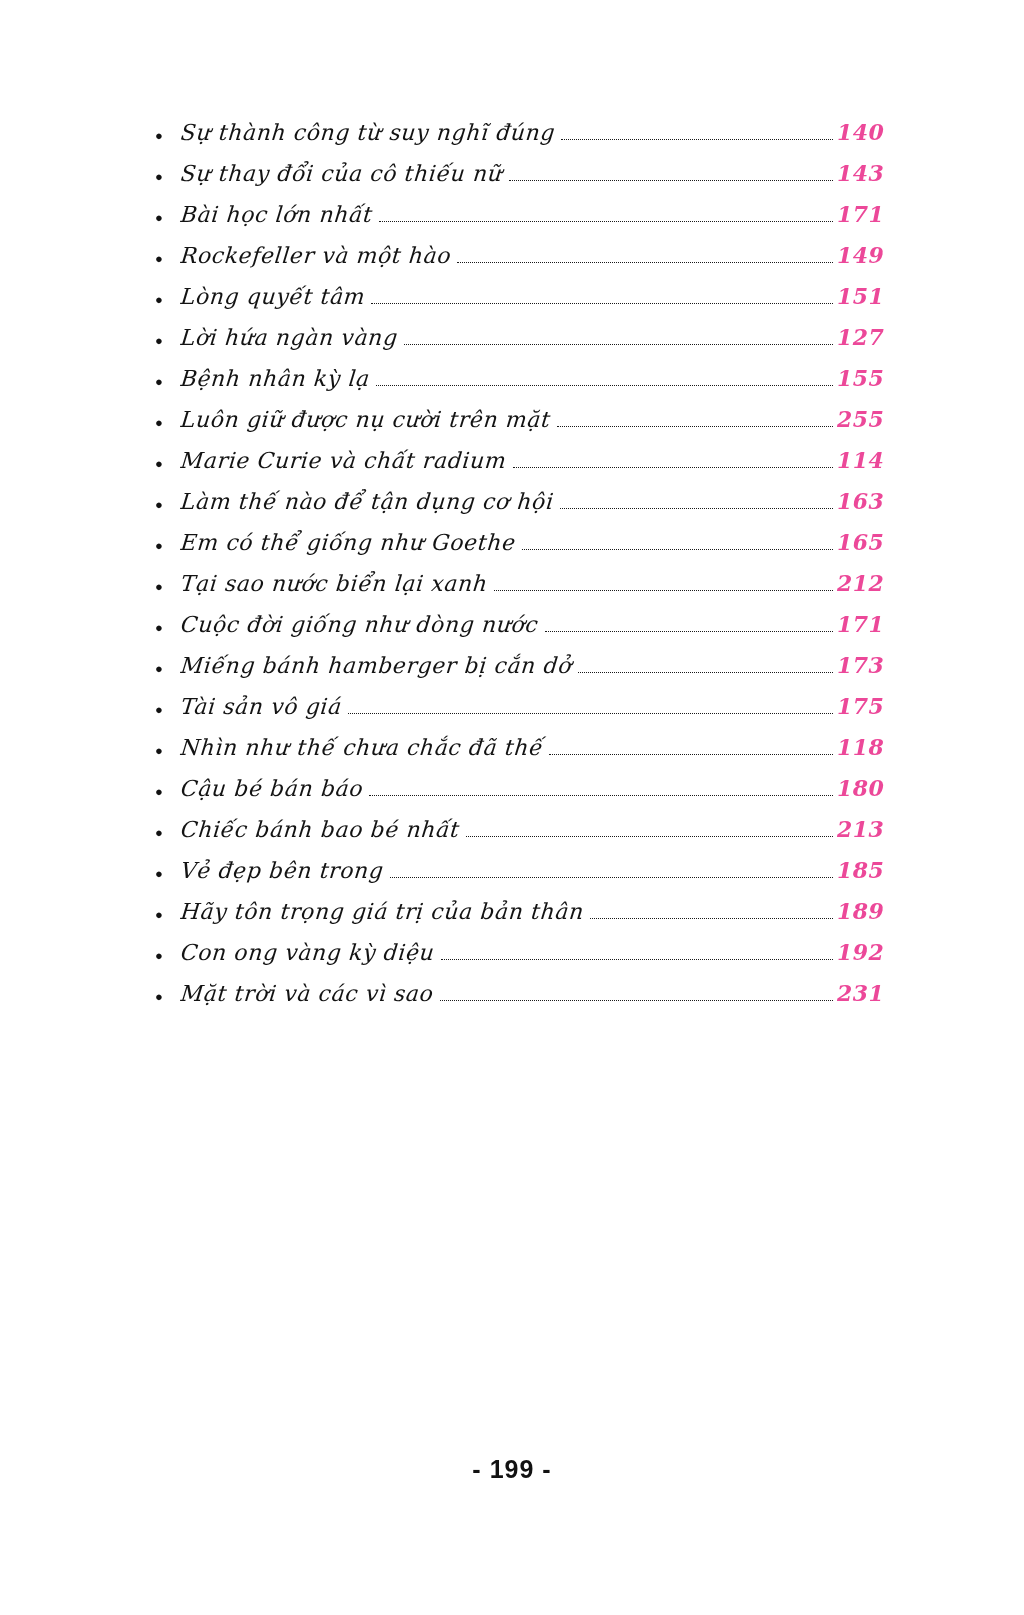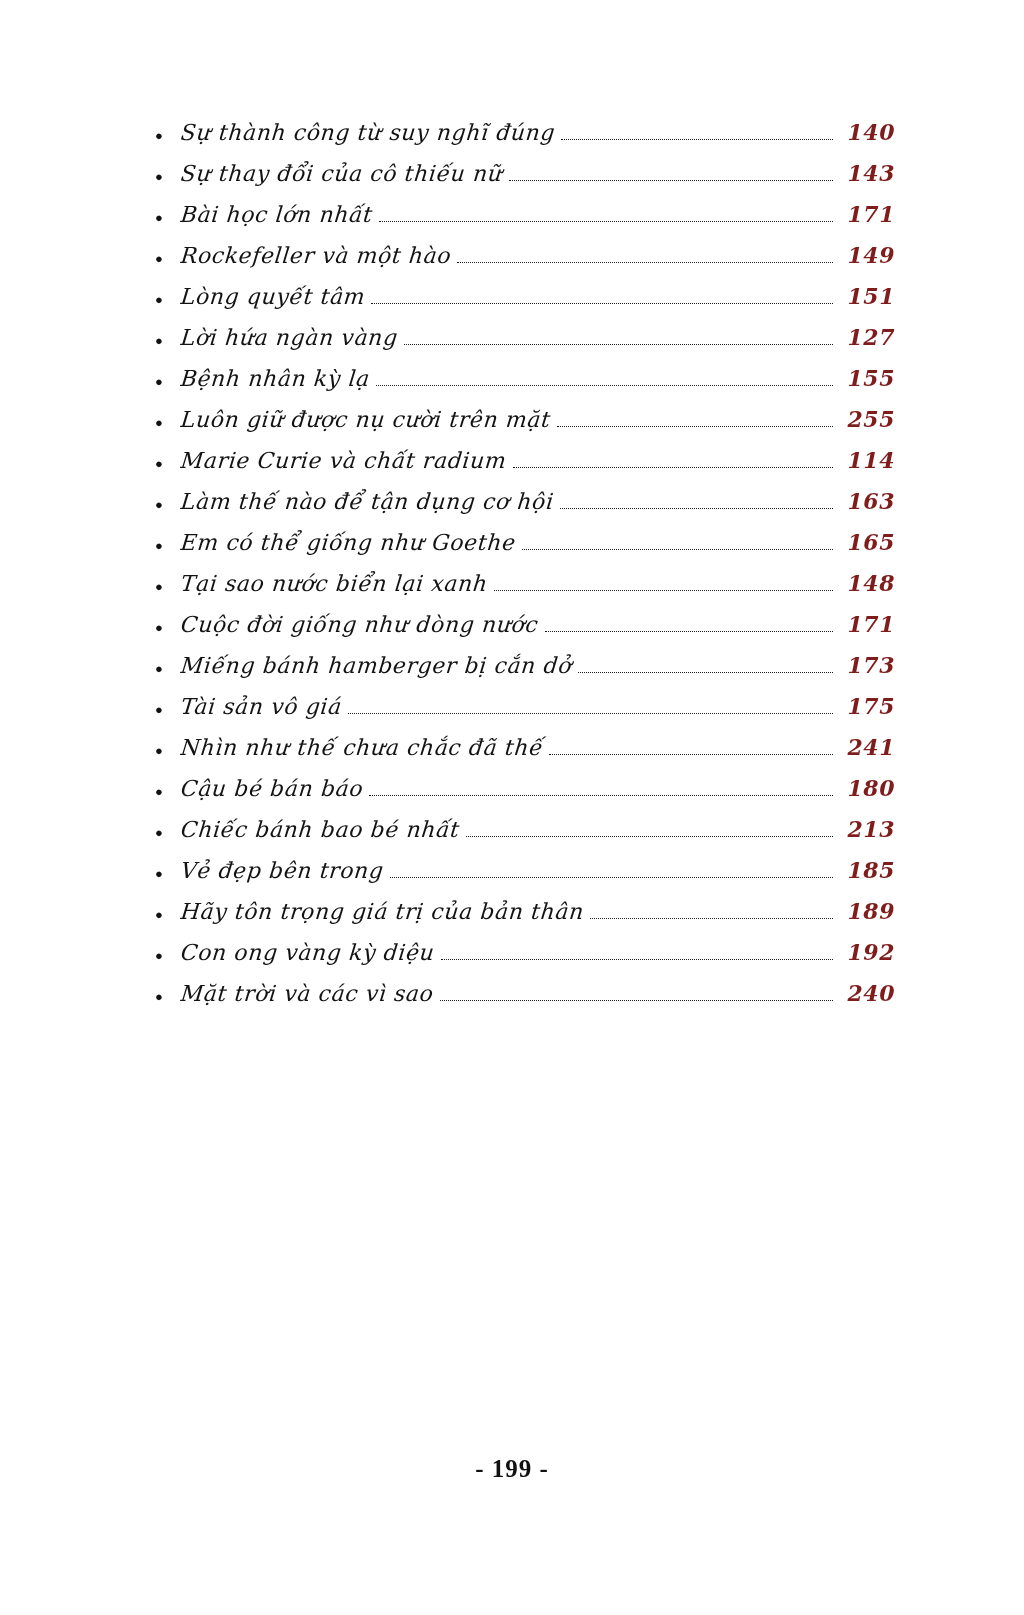--- a/index.html
+++ b/index.html
@@ -61,35 +61,34 @@
     flex: 1 1 auto;
     position: relative;
     height: 1px;
     margin: 0 4px 6px 2px;
     border-bottom: 1px dotted #1a1a1a;
     min-width: 10px;
   }
   .page-num {
     flex: 0 0 auto;
     width: 58px;
-    text-align: right;
     font-family: "DejaVu Serif", "Liberation Serif", serif;
     font-style: italic;
     font-weight: bold;
     font-size: 22px;
-    color: #7f1d1d;
+    color: #ec4899;
     letter-spacing: 0.5px;
   }
   .folio {
     position: absolute;
     left: 0;
     right: 0;
     top: 1455px;
     text-align: center;
-    font-family: Liberation Serif, serif;
+    font-family: Liberation Sans, sans-serif;
     font-weight: bold;
     font-size: 25px;
     letter-spacing: 1px;
     color: #111;
   }
 </style>
 </head>
 <body>
 
 <div class="page">
@@ -157,21 +156,21 @@
       <div class="toc-entry">
         <span class="bullet"></span>
         <span class="title">Em có thể giống như Goethe</span>
         <span class="leader"></span>
         <span class="page-num">165</span>
       </div>
       <div class="toc-entry">
         <span class="bullet"></span>
         <span class="title">Tại sao nước biển lại xanh</span>
         <span class="leader"></span>
-        <span class="page-num">148</span>
+        <span class="page-num">212</span>
       </div>
       <div class="toc-entry">
         <span class="bullet"></span>
         <span class="title">Cuộc đời giống như dòng nước</span>
         <span class="leader"></span>
         <span class="page-num">171</span>
       </div>
       <div class="toc-entry">
         <span class="bullet"></span>
         <span class="title">Miếng bánh hamberger bị cắn dở</span>
@@ -181,21 +180,21 @@
       <div class="toc-entry">
         <span class="bullet"></span>
         <span class="title">Tài sản vô giá</span>
         <span class="leader"></span>
         <span class="page-num">175</span>
       </div>
       <div class="toc-entry">
         <span class="bullet"></span>
         <span class="title">Nhìn như thế chưa chắc đã thế</span>
         <span class="leader"></span>
-        <span class="page-num">241</span>
+        <span class="page-num">118</span>
       </div>
       <div class="toc-entry">
         <span class="bullet"></span>
         <span class="title">Cậu bé bán báo</span>
         <span class="leader"></span>
         <span class="page-num">180</span>
       </div>
       <div class="toc-entry">
         <span class="bullet"></span>
         <span class="title">Chiếc bánh bao bé nhất</span>
@@ -217,17 +216,17 @@
       <div class="toc-entry">
         <span class="bullet"></span>
         <span class="title">Con ong vàng kỳ diệu</span>
         <span class="leader"></span>
         <span class="page-num">192</span>
       </div>
       <div class="toc-entry">
         <span class="bullet"></span>
         <span class="title">Mặt trời và các vì sao</span>
         <span class="leader"></span>
-        <span class="page-num">240</span>
+        <span class="page-num">231</span>
       </div>
     </div>
   <div class="folio">- 199 -</div>
 </div>
 
 </body></html>

